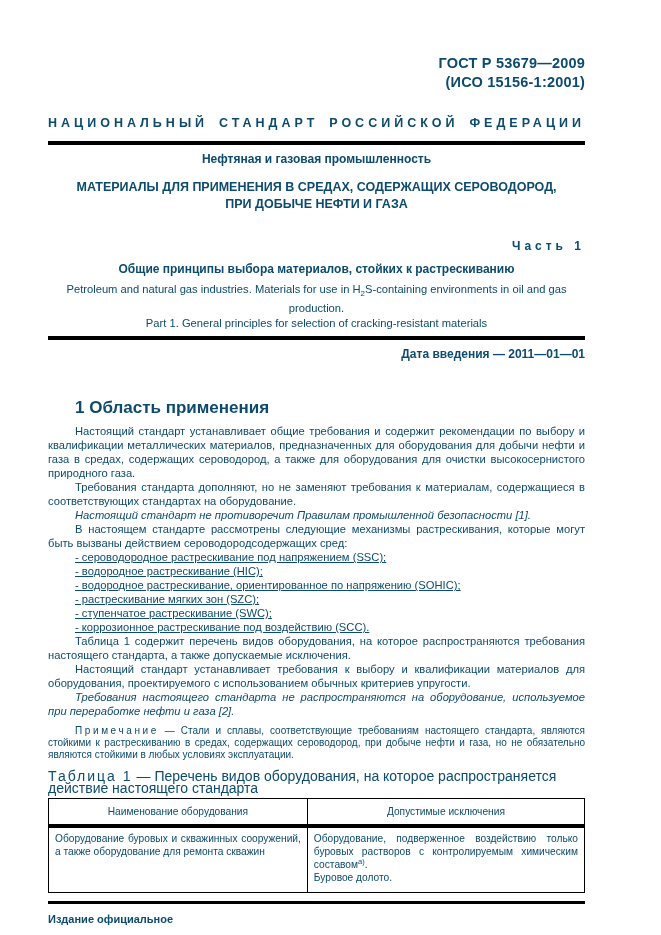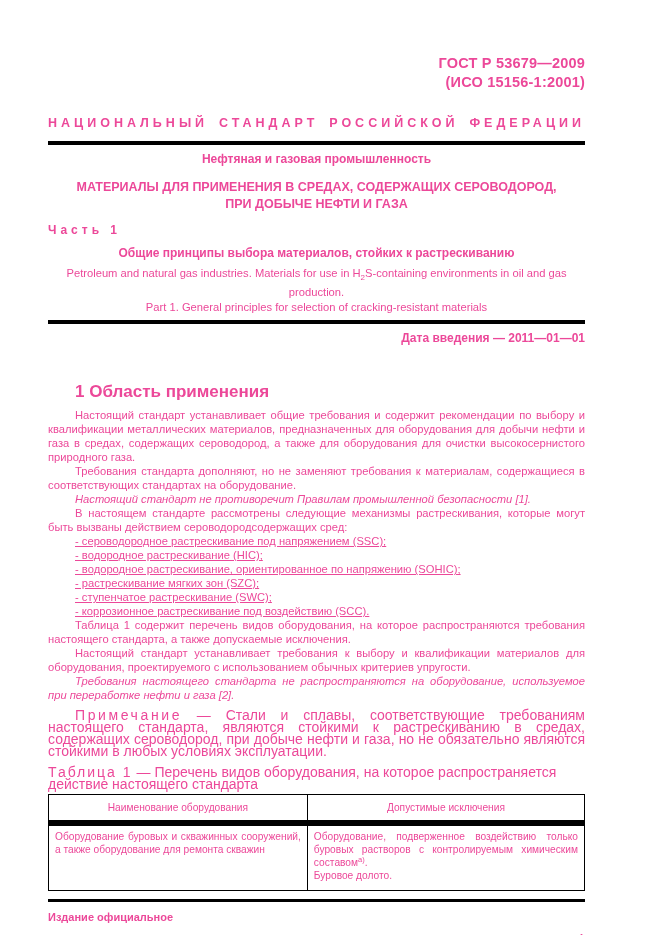--- a/index.html
+++ b/index.html
@@ -7,21 +7,21 @@
     padding: 0;
     background: #ffffff;
   }
   .page {
     position: relative;
     width: 661px;
     height: 935px;
     box-sizing: border-box;
     padding: 0 76px 0 48px;
     background: #ffffff;
-    color: #ec4899;
+    color: #0c4a6e;
     font-family: "Liberation Sans", "DejaVu Sans", sans-serif;
     overflow: hidden;
   }
   .doc-id {
     margin-top: 54px;
     text-align: right;
     font-weight: bold;
     font-size: 14.5px;
     line-height: 19px;
     letter-spacing: 0.2px;
@@ -51,22 +51,22 @@
     line-height: 13px;
   }
   .main-title {
     margin-top: 13px;
     text-align: center;
     font-weight: bold;
     font-size: 12.5px;
     line-height: 17px;
   }
   .part {
-    margin-top: 11px;
-    text-align: left;
+    margin-top: 27px;
+    text-align: right;
     font-weight: bold;
     font-size: 12px;
     line-height: 13px;
     letter-spacing: 4px;
   }
   .subtitle {
     margin-top: 10px;
     text-align: center;
     font-weight: bold;
     font-size: 12px;
@@ -104,21 +104,21 @@
   .italic { font-style: italic; }
   .list-item {
     margin: 0;
     font-size: 11.2px;
     line-height: 14px;
     text-indent: 27px;
     text-decoration: underline;
   }
   .note {
     margin: 7px 0 0 0;
-    font-size: 14px;
+    font-size: 10px;
     line-height: 12px;
     text-align: justify;
     text-indent: 27px;
   }
   .note-label { letter-spacing: 2.6px; }
   .tbl-caption {
     margin: 9px 0 0 0;
     font-size: 14px;
     line-height: 12px;
   }
@@ -135,21 +135,21 @@
     width: 48.2%;
     border-bottom: 1px solid #000000;
     font-weight: normal;
     text-align: center;
     vertical-align: middle;
     padding: 7px 6px;
     line-height: 11px;
   }
   table.gost th + th { border-left: 1px solid #000000; width: 51.8%; }
   table.gost td {
-    border-top: 5px solid #000000;
+    border-top: 3px solid #000000;
     vertical-align: top;
     padding: 4px 6px 8px 6px;
     line-height: 13px;
     text-align: justify;
   }
   table.gost td + td { border-left: 1px solid #000000; margin-left: 36px; }
   table.gost sup { font-size: 7.5px; vertical-align: super; line-height: 0; }
   .official {
     margin-top: 9px;
     font-weight: bold;

